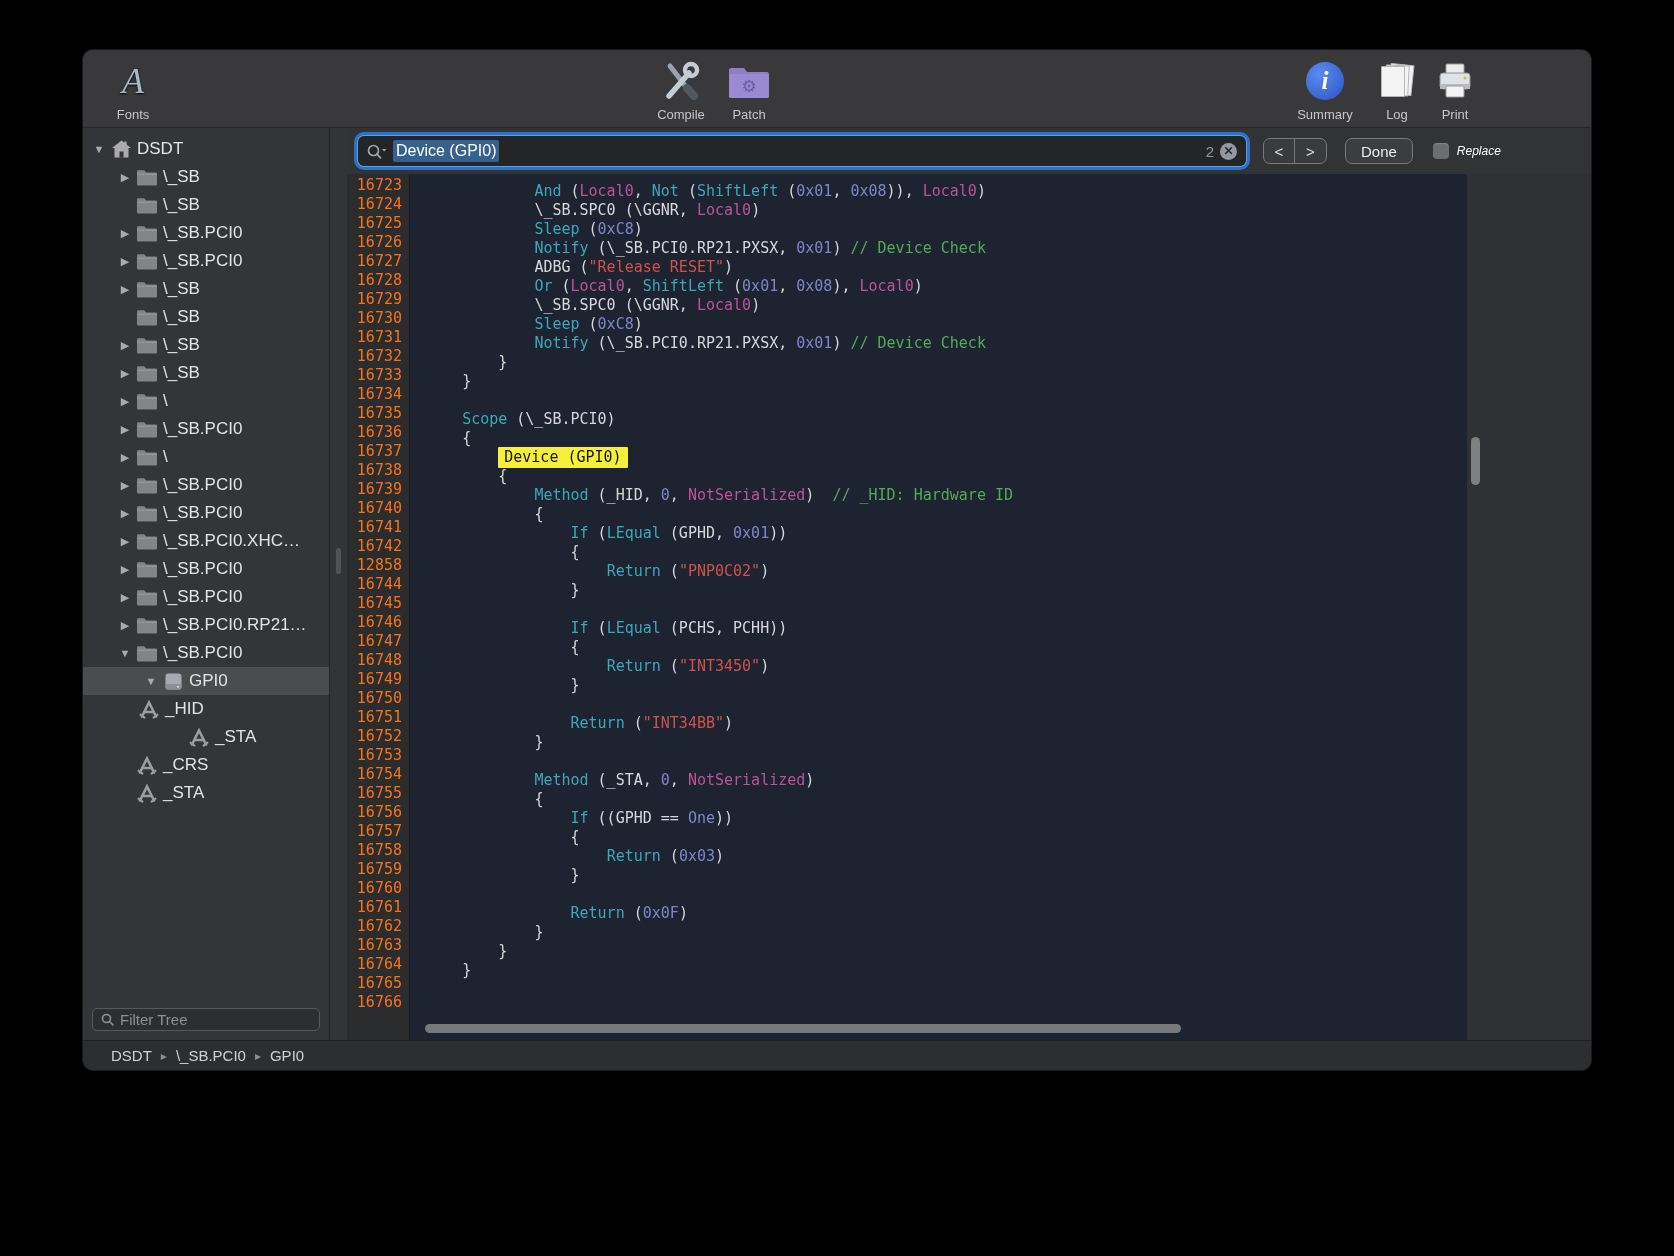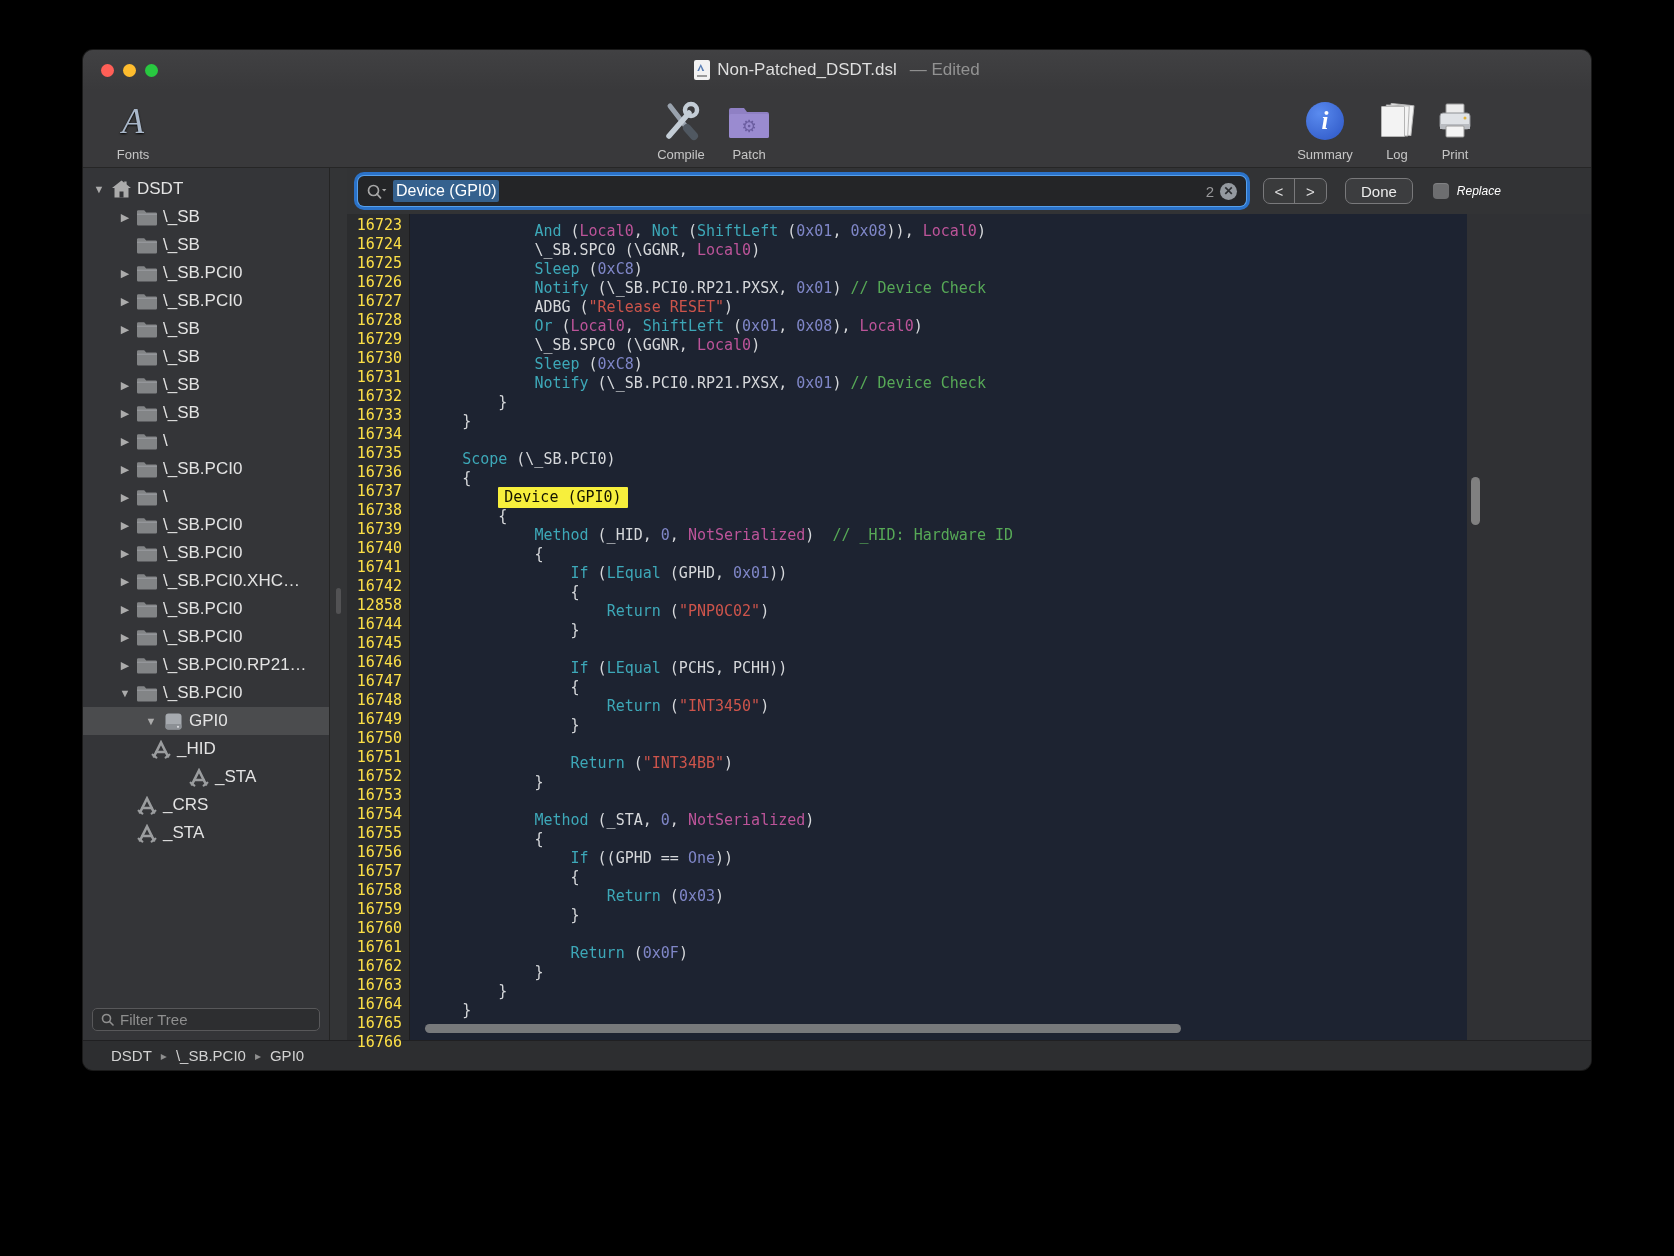--- a/index.html
+++ b/index.html
@@ -55,53 +55,41 @@
   .seg { display:flex; margin-left:17px; border:1px solid #79797b; border-radius:7px; overflow:hidden; height:26px; }
   .seg .sbtn { width:31px; color:#E2E2E2; font-size:15px; display:flex; align-items:center; justify-content:center; background:rgba(255,255,255,0.04); }
   .seg .sbtn:first-child { border-right:1px solid #79797b; }
   .donebtn { margin-left:18px; height:26px; padding:0 15px; border:1px solid #79797b; border-radius:7px; background:rgba(255,255,255,0.05); color:#ECECEC; font-size:15px; display:flex; align-items:center; }
   .repl { margin-left:20px; display:flex; align-items:center; gap:8px; }
   .checkbox { width:16px; height:16px; border-radius:4px; background:#6d6e70; box-shadow:inset 0 1px 1px rgba(255,255,255,.15); }
   .repl .rlbl { color:#ffffff; font-size:12px;font-style:italic; }
 
   
   .editor-row { flex:1 1 auto; display:flex; min-height:0; position:relative; }
-  .gutter { width:63px; background:#2b2c2e; border-right:1px solid #1d1d1f; color:#fde047; font-family:"DejaVu Sans Mono",monospace; font-size:15px; line-height:19px; text-align:right; padding:2px 7px 0 0; flex:0 0 63px; }
+  .gutter { width:63px; background:#2b2c2e; border-right:1px solid #1d1d1f; color:#f97316; font-family:"DejaVu Sans Mono",monospace; font-size:15px; line-height:19px; text-align:right; padding:2px 7px 0 0; flex:0 0 63px; }
   .code { width:1057px; flex:0 0 1057px; background:#1d2331; font-family:"DejaVu Sans Mono",monospace; font-size:15px; line-height:19px; color:#D6D8DB; padding:8px 0 0 16px; white-space:pre; overflow:hidden; }
   .rfill { flex:1 1 auto; background:#303134; }
   .cl { height:19px; }
   .tk-k { color:#3da8b8; } .tk-l { color:#bc5499; } .tk-n { color:#7f86c7; }
   .tk-s { color:#cd544b; } .tk-c { color:#57a957; } .tk-p { color:#d6d8db; }
   .tk-h { background:#f7ef3c; color:#141400; padding:1px 6px 2px 6px; border-radius:1px; }
   .vthumb { position:absolute; left:1124px; top:263px; width:9px; height:48px; border-radius:5px; background:#8e8e8e; opacity:.85; }
   .hthumb { position:absolute; left:78px; bottom:7px; width:756px; height:9px; border-radius:5px; background:#8e8e8e; opacity:.8; }
 
   
   .footer { height:30px; background:#2d2e30; border-top:1px solid #202022; display:flex; align-items:center; padding-left:28px; gap:9px; font-size:15px; color:#D2D2D2; flex:0 0 auto; }
   .crumb-sep { color:#8f8f8f; font-size:12px; }
 
   svg { display:block; }
 </style>
 </head>
 <body>
 
 <div class="window">
 
-  <div class="titlebar">
-    <div class="lights">
-      <span class="light red"></span>
-      <span class="light yellow"></span>
-      <span class="light green"></span>
-    </div>
-    <div class="title-wrap">
-      <span class="doc-icon"></span>
-      <span class="title-name">Non-Patched_DSDT.dsl</span>
-      <span class="title-edited">— Edited</span>
-    </div>
-  </div>
 
   <div class="toolbar">
     <div class="tool-item" style="left:14px;">
       <div class="glyph">
           <span class="fonts-A">A</span>
         </div>
       <div class="lbl">Fonts</div>
     </div>
     <div class="tool-item" style="left:562px;">
       <div class="glyph">
@@ -352,21 +340,21 @@
             <span class="disc">▼</span>
             <span class="ticon">
               <svg width="19" height="19" viewBox="0 0 19 19">
                 <rect x="1.5" y="1.5" width="16" height="16" rx="3" fill="#a6aaaf"></rect>
                 <rect x="1.5" y="12" width="16" height="5.5" rx="2" fill="#8c9095"></rect>
                 <circle cx="14" cy="14.8" r="1.1" fill="#d8dade"></circle>
               </svg>
             </span>
             <span class="tlabel">GPI0</span>
           </div>
-          <div class="trow" style="padding-left: 47px;">
+          <div class="trow" style="padding-left: 35px;">
             <span class="disc"></span>
             <span class="ticon">
               <svg width="20" height="19" viewBox="0 0 20 19">
                 <path d="M3 16.5 L10 2.5 L17 16.5" fill="none" stroke="#9b9d9f" stroke-width="2.6" stroke-linecap="round"></path>
                 <line x1="5.2" y1="12" x2="14.8" y2="12" stroke="#9b9d9f" stroke-width="2.4" stroke-linecap="round"></line>
                 <line x1="1.6" y1="14.6" x2="5.4" y2="17.6" stroke="#9b9d9f" stroke-width="2" stroke-linecap="round"></line>
                 <line x1="18.4" y1="14.6" x2="14.6" y2="17.6" stroke="#9b9d9f" stroke-width="2" stroke-linecap="round"></line>
               </svg>
             </span>
             <span class="tlabel">_HID</span>

